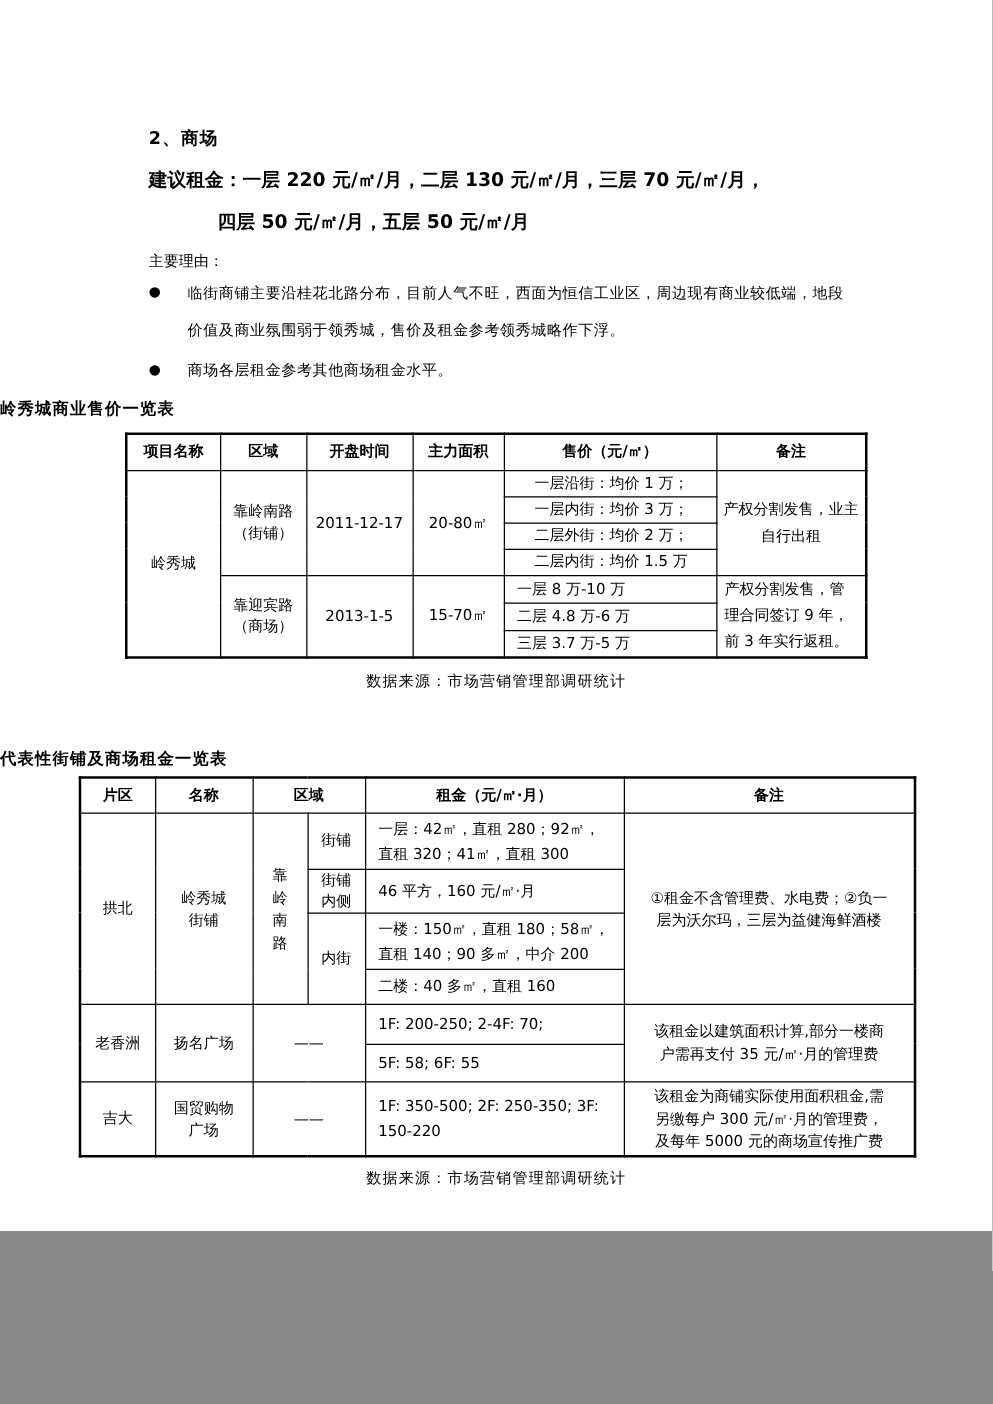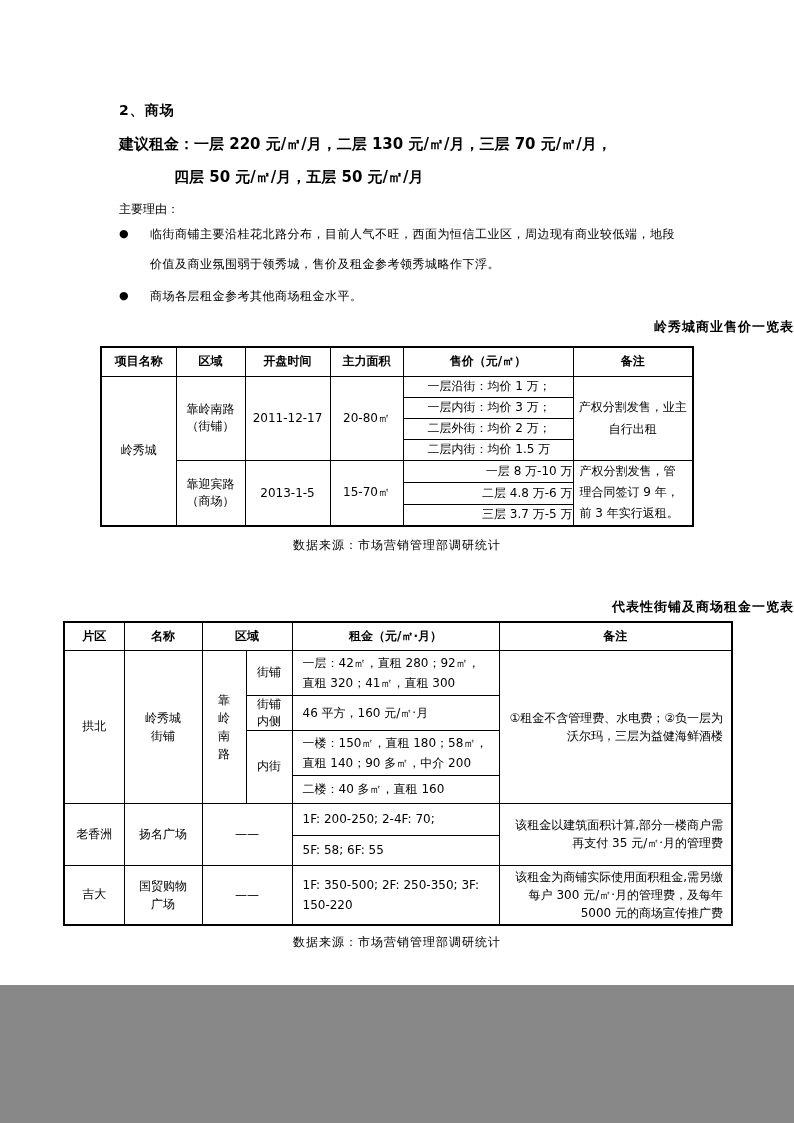--- a/index.html
+++ b/index.html
@@ -15,43 +15,43 @@
   .abs { position:absolute; }
   .section-heading { left:119px; top:102px; font-size:14px; font-weight:bold; letter-spacing:1px; }
   .rent1 { left:119px; top:135px; font-size:15px; font-weight:bold; }
   .rent2 { left:174px; top:168px; font-size:15px; font-weight:bold; }
   .reasons-label { left:119px; top:201px; font-size:12px; }
   .bullet-row { left:119px; width:566px; display:flex; align-items:flex-start; }
   .bullet-row .marker { width:31px; font-size:11px; line-height:30px; flex:0 0 31px; }
   .bullet-row .btext { width:528px; font-size:12px; line-height:30px; letter-spacing:0.5px; }
   .b1 { top:219px; }
   .b2 { top:281px; }
-  .table-title { left:0; width:794px; text-align:right; font-size:13px; font-weight:bold; letter-spacing:1px; }
+  .table-title { left:0; width:794px; text-align:left; font-size:13px; font-weight:bold; letter-spacing:1px; }
   .t1-title { top:318px; }
   .t2-title { top:598px; }
   .source-line { left:0; width:794px; text-align:center; font-size:12px; font-weight:normal; letter-spacing:1px; }
   .s1 { top:537px; }
   .s2 { top:934px; }
   .page-number { left:0; top:1041px; width:794px; text-align:center; font-size:11px; }
 
   table { border-collapse:collapse; table-layout:fixed; border:2px solid #000; background:#fff; }
   th, td { border:1px solid #000; font-size:12px; padding:0; overflow:hidden; vertical-align:middle; }
   th { font-weight:bold; text-align:center; }
   td { text-align:center; }
   #table1 { left:100px; top:346px; width:592px; }
   #table2 { left:63px; top:621px; width:668px; }
   .pre { white-space:pre-line; }
   .price-a { text-align:left; padding-left:24px; }
-  .price-b { text-align:right; padding-left:10px; }
+  .price-b { text-align:left; padding-left:10px; }
   .note-center { padding:0 5px; line-height:22px; }
   .note-left { text-align:left; padding:0 6px; line-height:21px; }
   .region2 { line-height:17px; }
   .vtext { white-space:pre-line; line-height:18px; }
   .rent-cell { text-align:left; padding:2px 10px; line-height:20px; }
-  .note2 { text-align:right; padding:2px 8px; line-height:18px; }
+  .note2 { text-align:center; padding:2px 20px; line-height:18px; }
   .name-cell { line-height:18px; }
 </style>
 </head>
 <body>
 
 <div class="page">
 
   <div class="abs section-heading">2、商场</div>
 
   <div class="abs rent1">建议租金：一层 220 元/㎡/月，二层 130 元/㎡/月，三层 70 元/㎡/月，</div>

